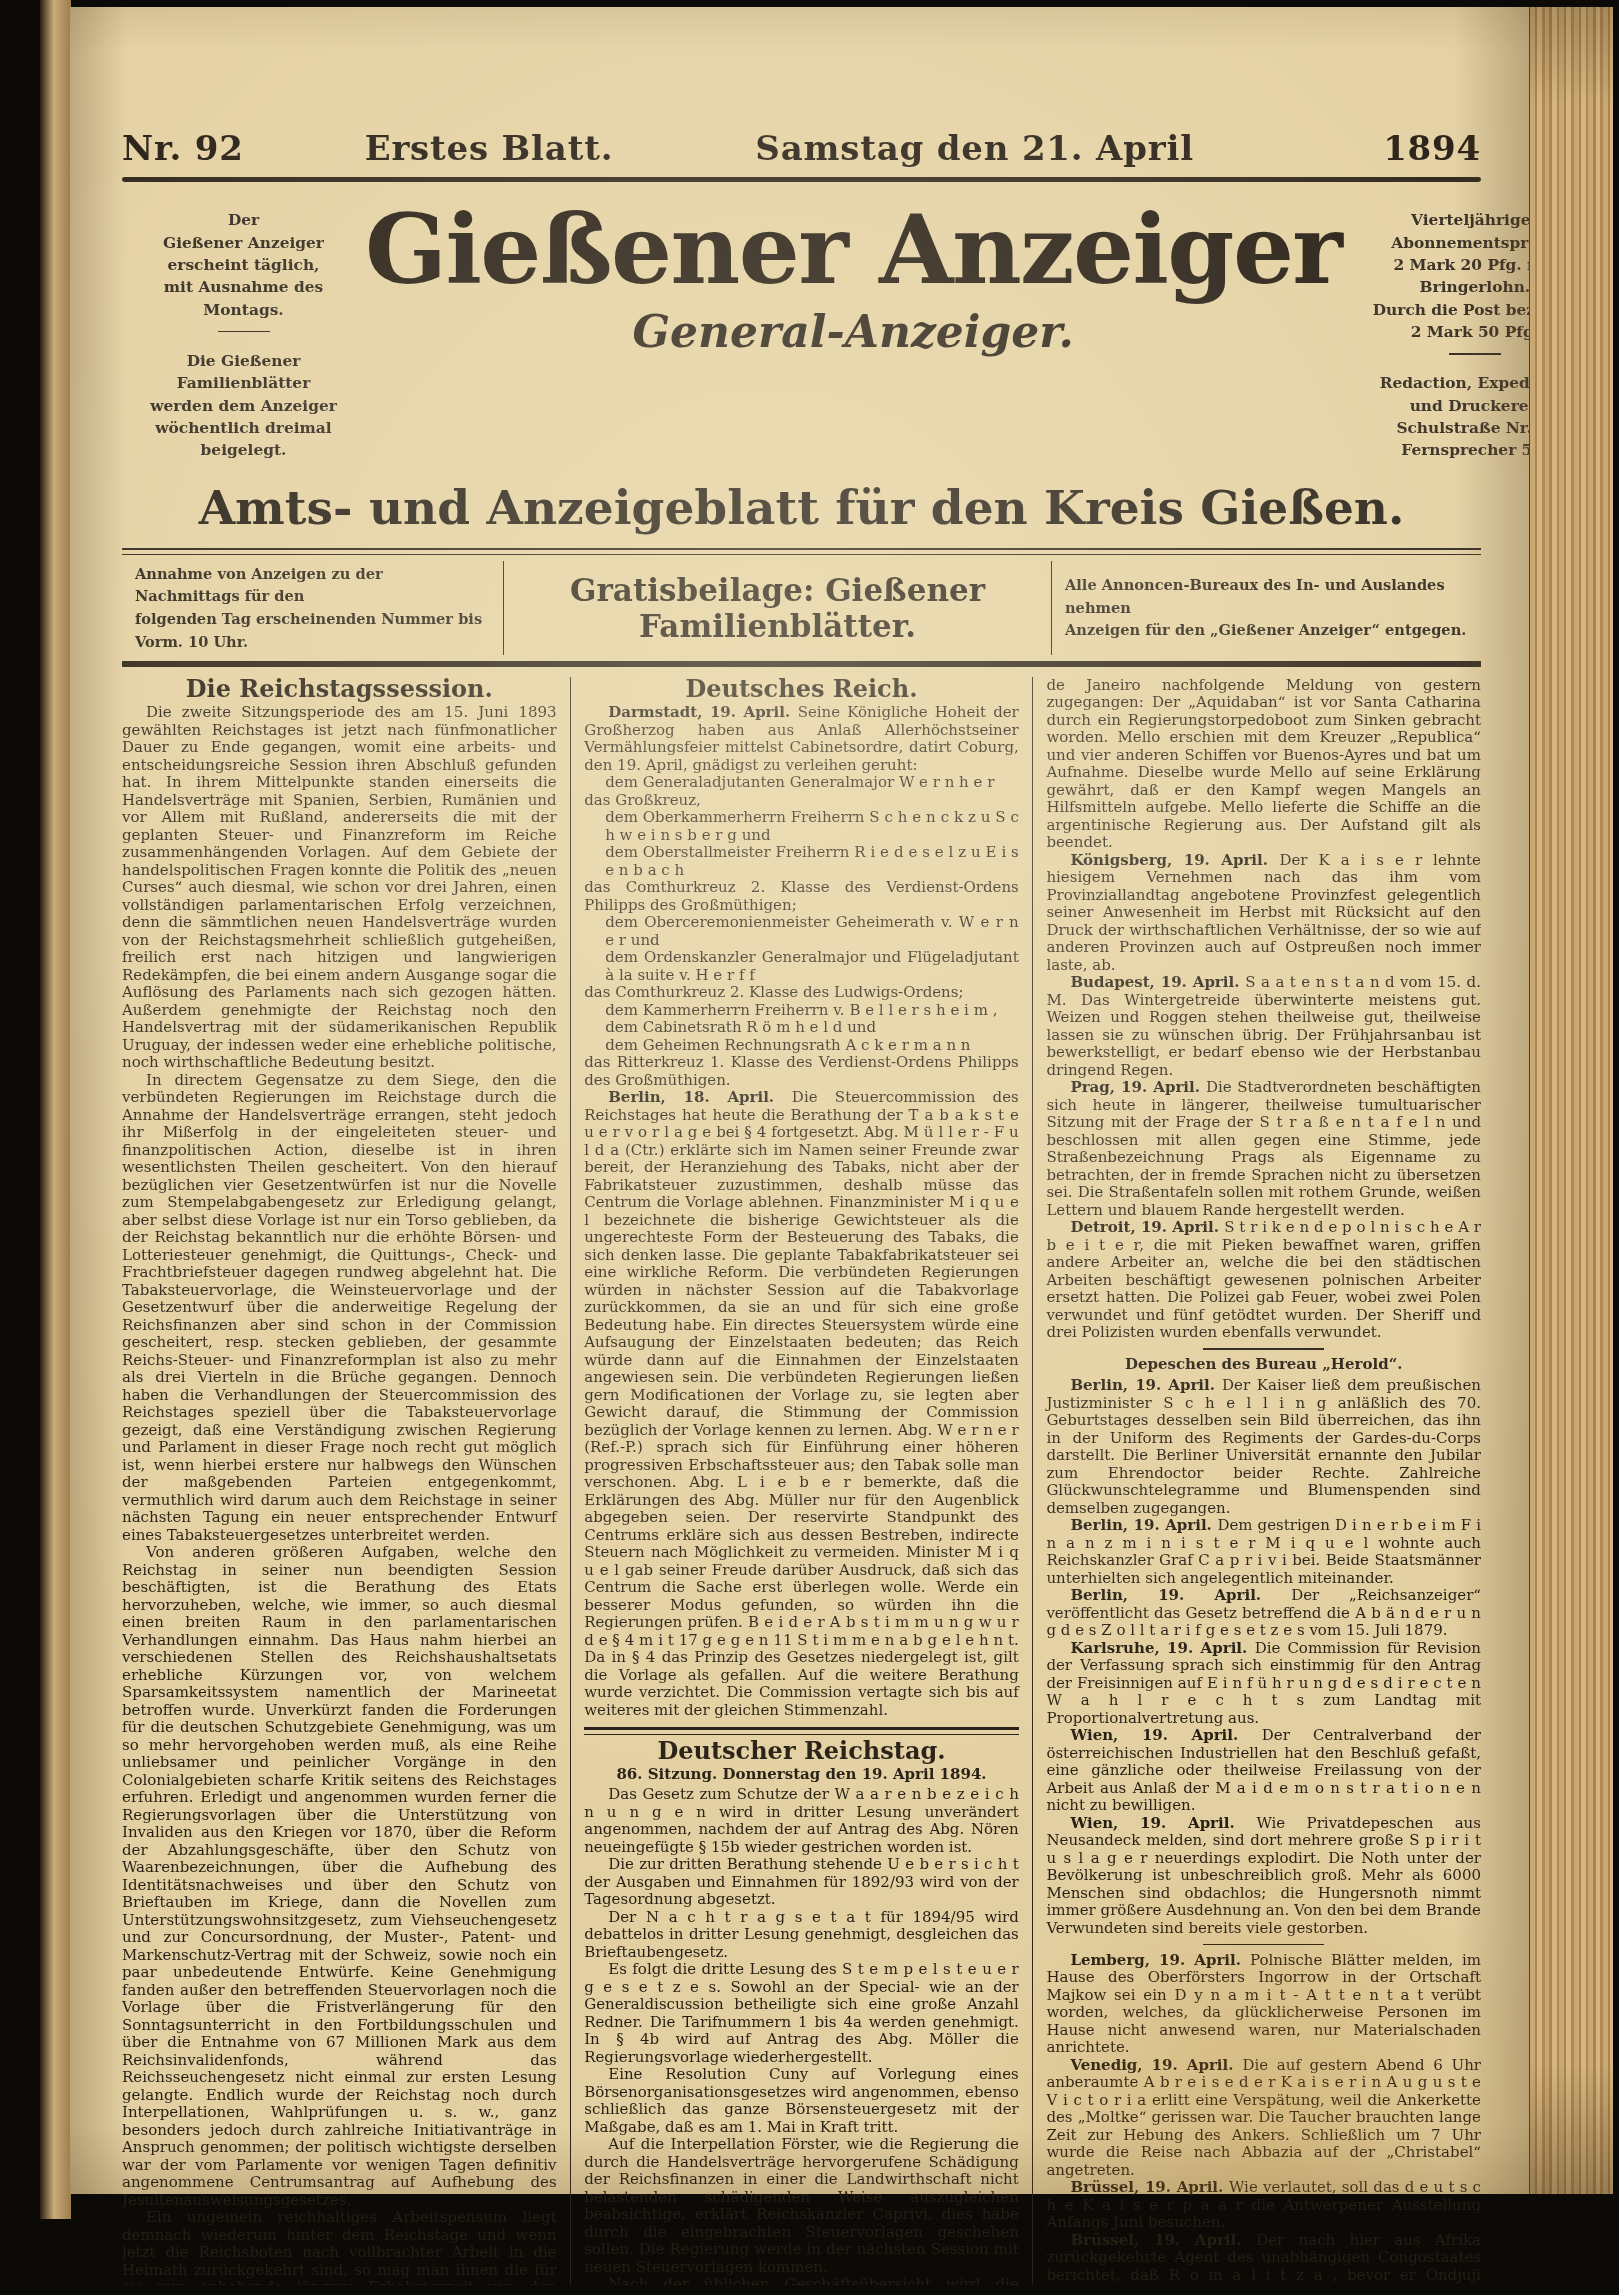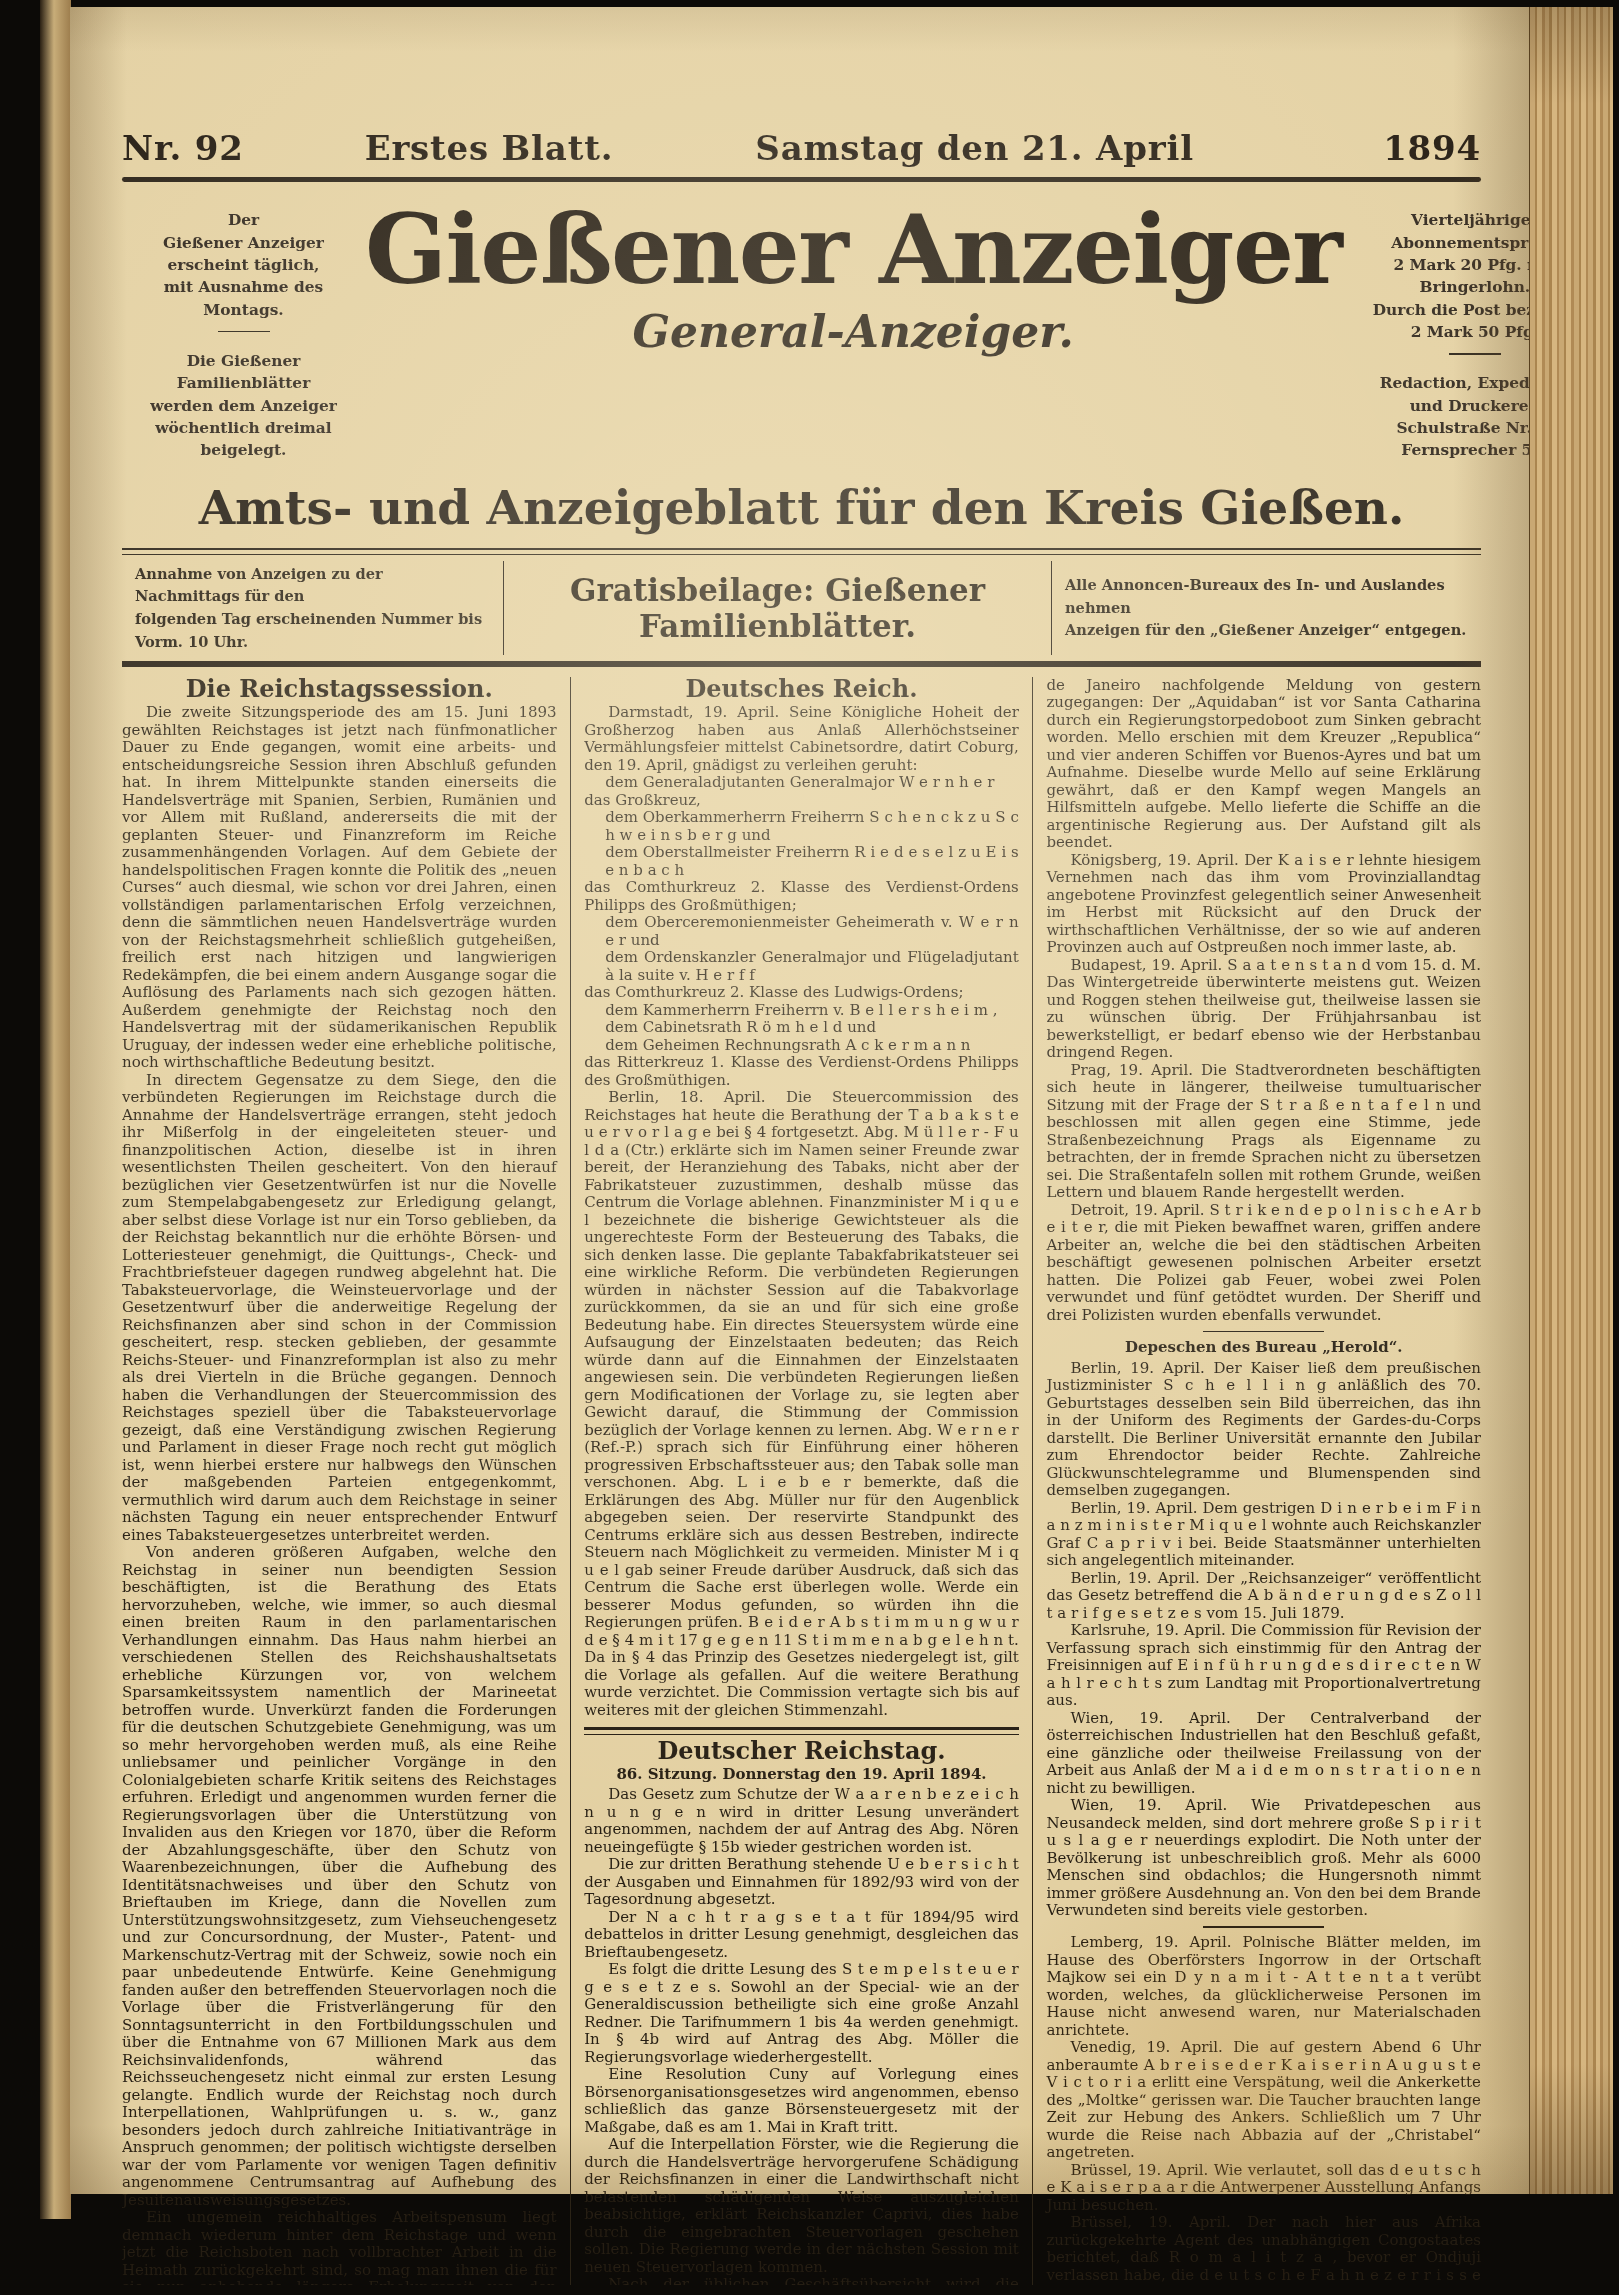--- a/index.html
+++ b/index.html
@@ -59,21 +59,21 @@
   .nb-small{font-size:14.6px;font-weight:bold;line-height:1.55;white-space:pre-line;}
   .nb-center{font-size:31px;font-weight:bold;text-align:center;border-left:1.6px solid #241c12;border-right:1.6px solid #241c12;padding:11.3px 8px;}
   
   #cols{display:grid;grid-template-columns:1fr 1.6px 1fr 1.6px 1fr;gap:0 13px;margin-top:9.7px;height:1608px;overflow:hidden;}
   .col{font-size:15px;line-height:17.5px;text-align:justify;color:#261e13;}
   .colrule{background:#2b2316;width:1.6px;}
   .para{margin:0;text-indent:24px;}
   .para.noind{text-indent:0;}
   .headline{font-size:24px;text-align:center;margin:3.2px 0 6.5px;font-weight:bold;}
   .subhead{text-align:center;font-weight:bold;margin:1.6px 0 3.2px;}
-  .lead{font-weight:normal;}
+  .lead{font-weight:bold;}
   .hang{padding-left:0;}
   .hang.hang-in{padding-left:21px;}
   .dbl{border-top:3.2px solid #241c12;border-bottom:1.6px solid #241c12;height:4px;margin:8px 0 6.5px;}
   .shortrule{width:121px;height:1.6px;background:#241c12;margin:6.5px auto;}
 </style>
 </head>
 <body>
 
 <div class="sliver"></div>
 

